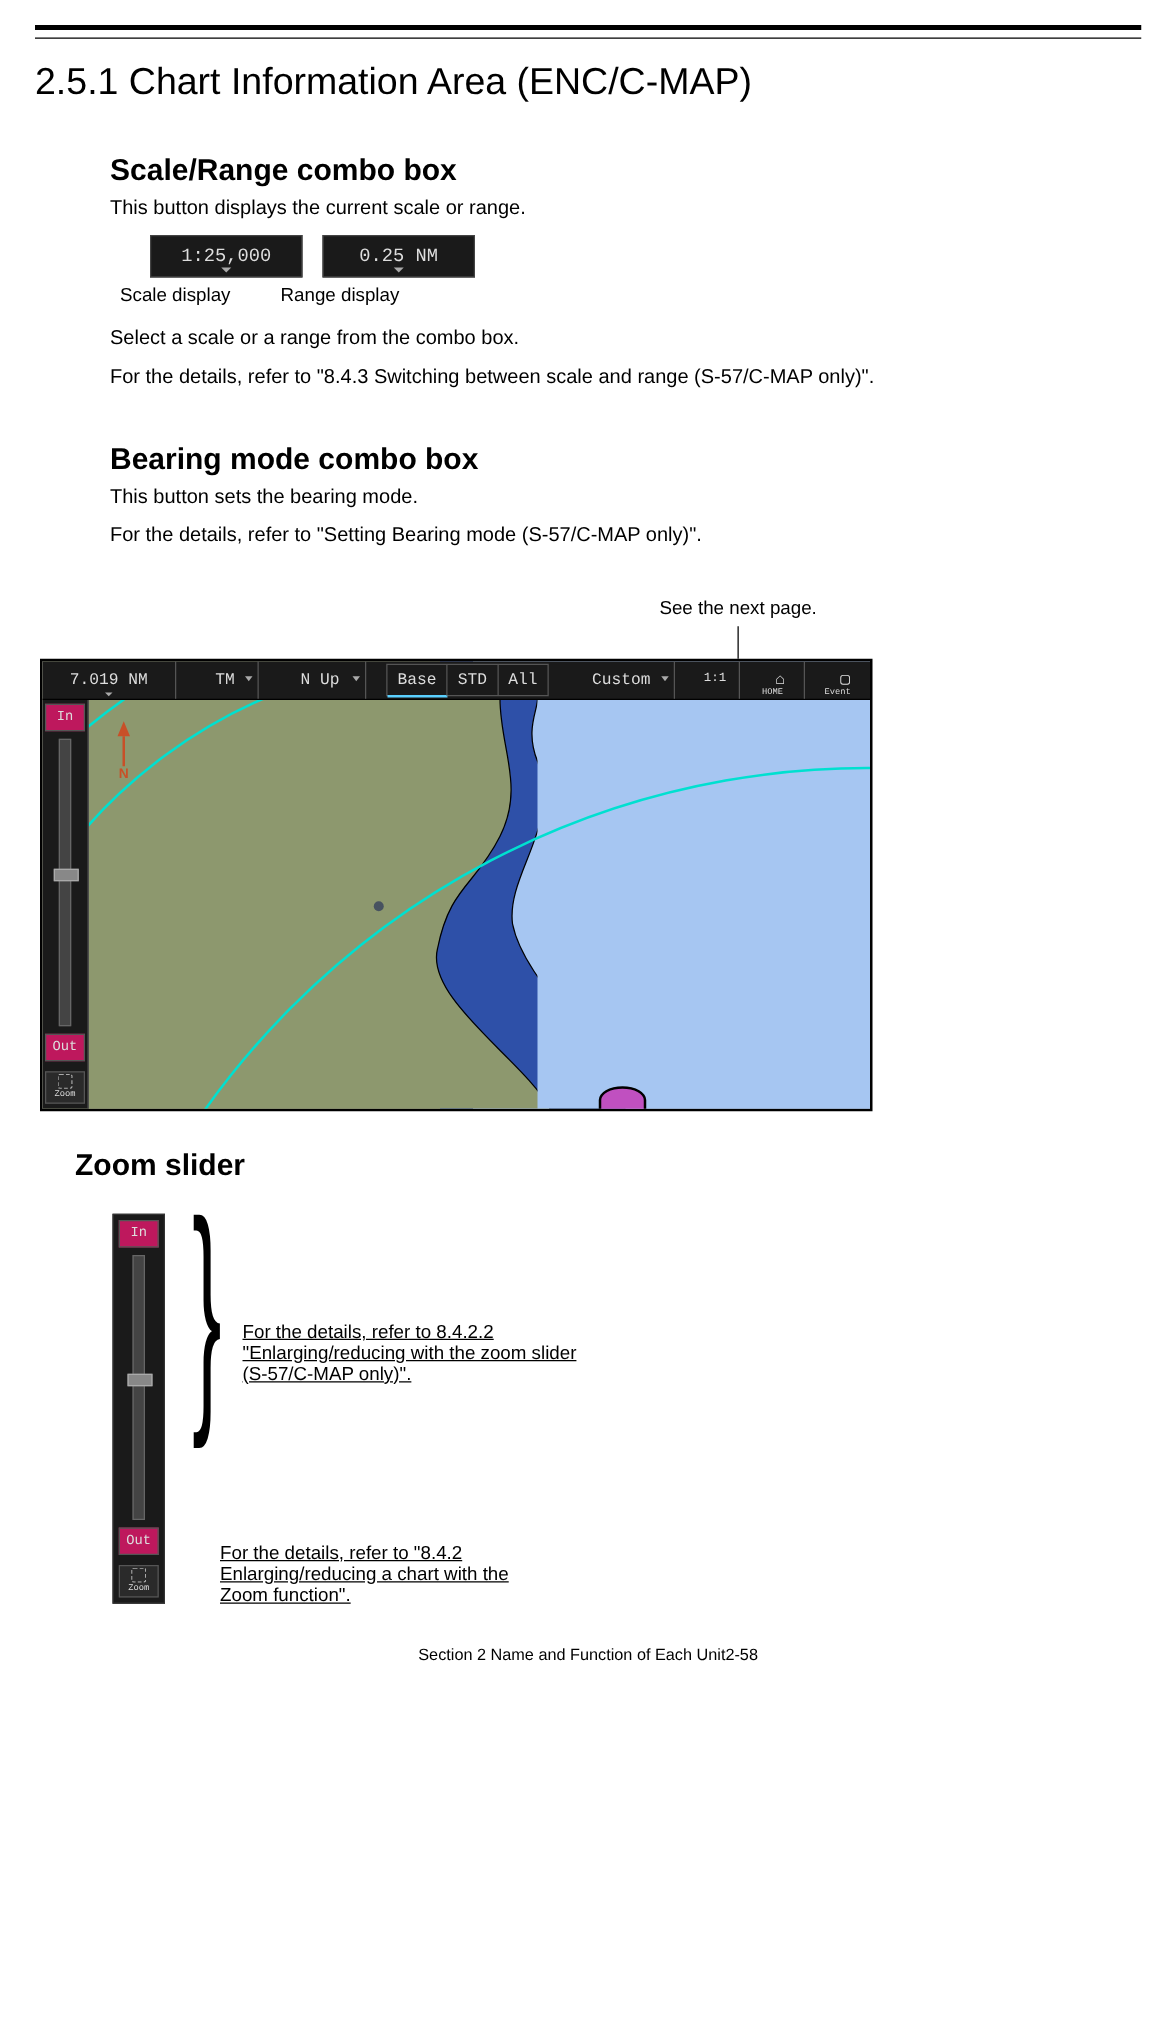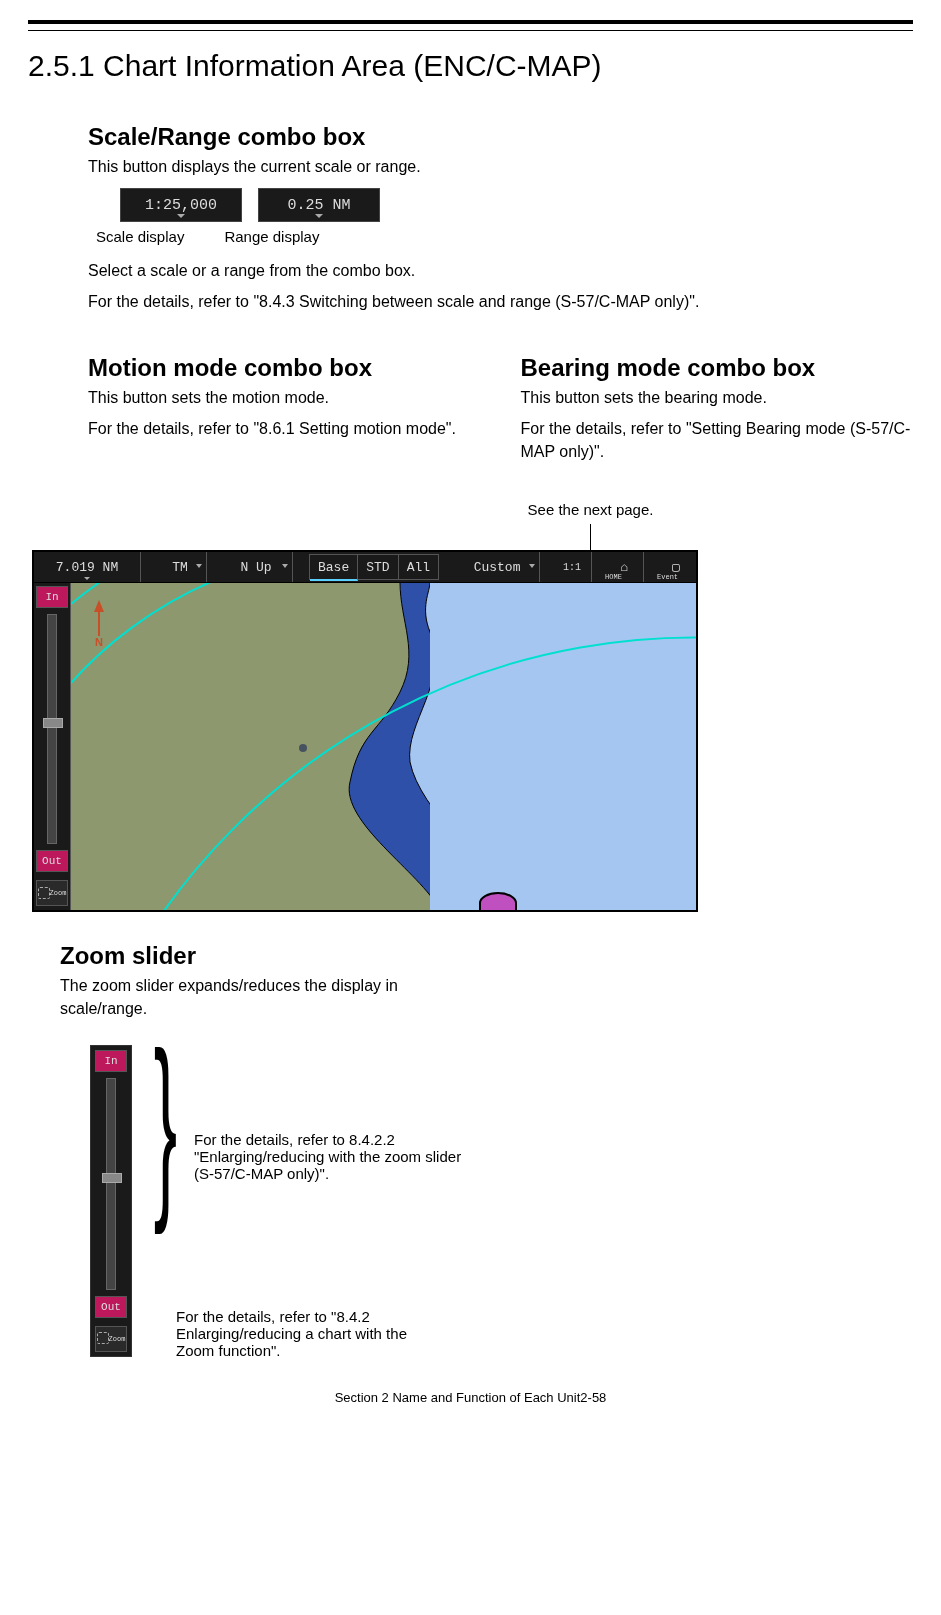--- a/index.html
+++ b/index.html
@@ -172,20 +172,21 @@
     width: 38px;
     display: flex;
     align-items: center;
     justify-content: center;
   }
   .home-label, .event-label {
     font-size: 7px;
     position: absolute;
     bottom: 1px;
     left: 0; right: 12px;
+    text-align: center;
     color: #ddd;
   }
   .zoom-col {
     position: absolute;
     left: 0;
     top: 30px;
     width: 36px;
     bottom: 0;
     background: #1a1a1a;
     border-right: 1px solid #555;
@@ -224,21 +225,21 @@
     height: 8px;
     background: #888;
     border: 1px solid #aaa;
   }
   .zoom-btn {
     width: 30px; height: 24px;
     background: #2a2a2a;
     border: 1px solid #555;
     margin: 4px 0;
     display: flex;
-    flex-direction: row;
+    flex-direction: column;
     align-items: center;
     justify-content: center;
     font-size: 7px;
   }
   .zoom-btn .mag {
     width: 10px; height: 10px;
     border: 1px dashed #aaa;
     border-radius: 2px;
     margin-bottom: 1px;
   }
@@ -326,20 +327,21 @@
     left: -4px;
     color: #000;
     transform: scaleX(0.35);
   }
   .notes-col {
     display: flex;
     flex-direction: column;
     justify-content: space-between;
     height: 310px;
     font-size: 15px;
+    text-decoration: underline;
   }
   .note-mid {
     margin-top: 86px;
     max-width: 280px;
   }
   .note-bot {
     max-width: 260px;
     margin-left: -18px;
     position: relative;
     top: 4px;
@@ -375,25 +377,20 @@
     </div>
     <div class="combo-captions">
       <span>Scale display</span>
       <span>Range display</span>
     </div>
 
     <div class="body-text">Select a scale or a range from the combo box.</div>
     <div class="body-text">For the details, refer to "8.4.3 Switching between scale and range (S-57/C-MAP only)".</div>
 
     <div class="two-col">
-      <div>
-        <div class="subhead">Motion mode combo box</div>
-        <div class="body-text">This button sets the motion mode.</div>
-        <div class="body-text">For the details, refer to "8.6.1 Setting motion mode".</div>
-      </div>
       <div>
         <div class="subhead">Bearing mode combo box</div>
         <div class="body-text">This button sets the bearing mode.</div>
         <div class="body-text">For the details, refer to "Setting Bearing mode (S-57/C-MAP only)".</div>
       </div>
     </div>
   </div>
 
   <div class="next-page">See the next page.</div>
   <div class="pointer-down"></div>
@@ -474,21 +471,20 @@
       </div>
       <div class="zoom-btn">
         <div class="mag"></div>
         <span>Zoom</span>
       </div>
     </div>
   </div>
 
   <div class="block" style="margin-left:32px;margin-top:30px;">
     <div class="subhead">Zoom slider</div>
-    <div class="body-text" style="max-width:420px;">The zoom slider expands/reduces the display in scale/range.</div>
 
     <div class="zoom-fig">
       <div class="zoom-col-fig">
         <div class="zoom-in">
           <span>In</span>
         </div>
         <div class="zoom-track">
           <div class="zoom-thumb"></div>
         </div>
         <div class="zoom-out">

